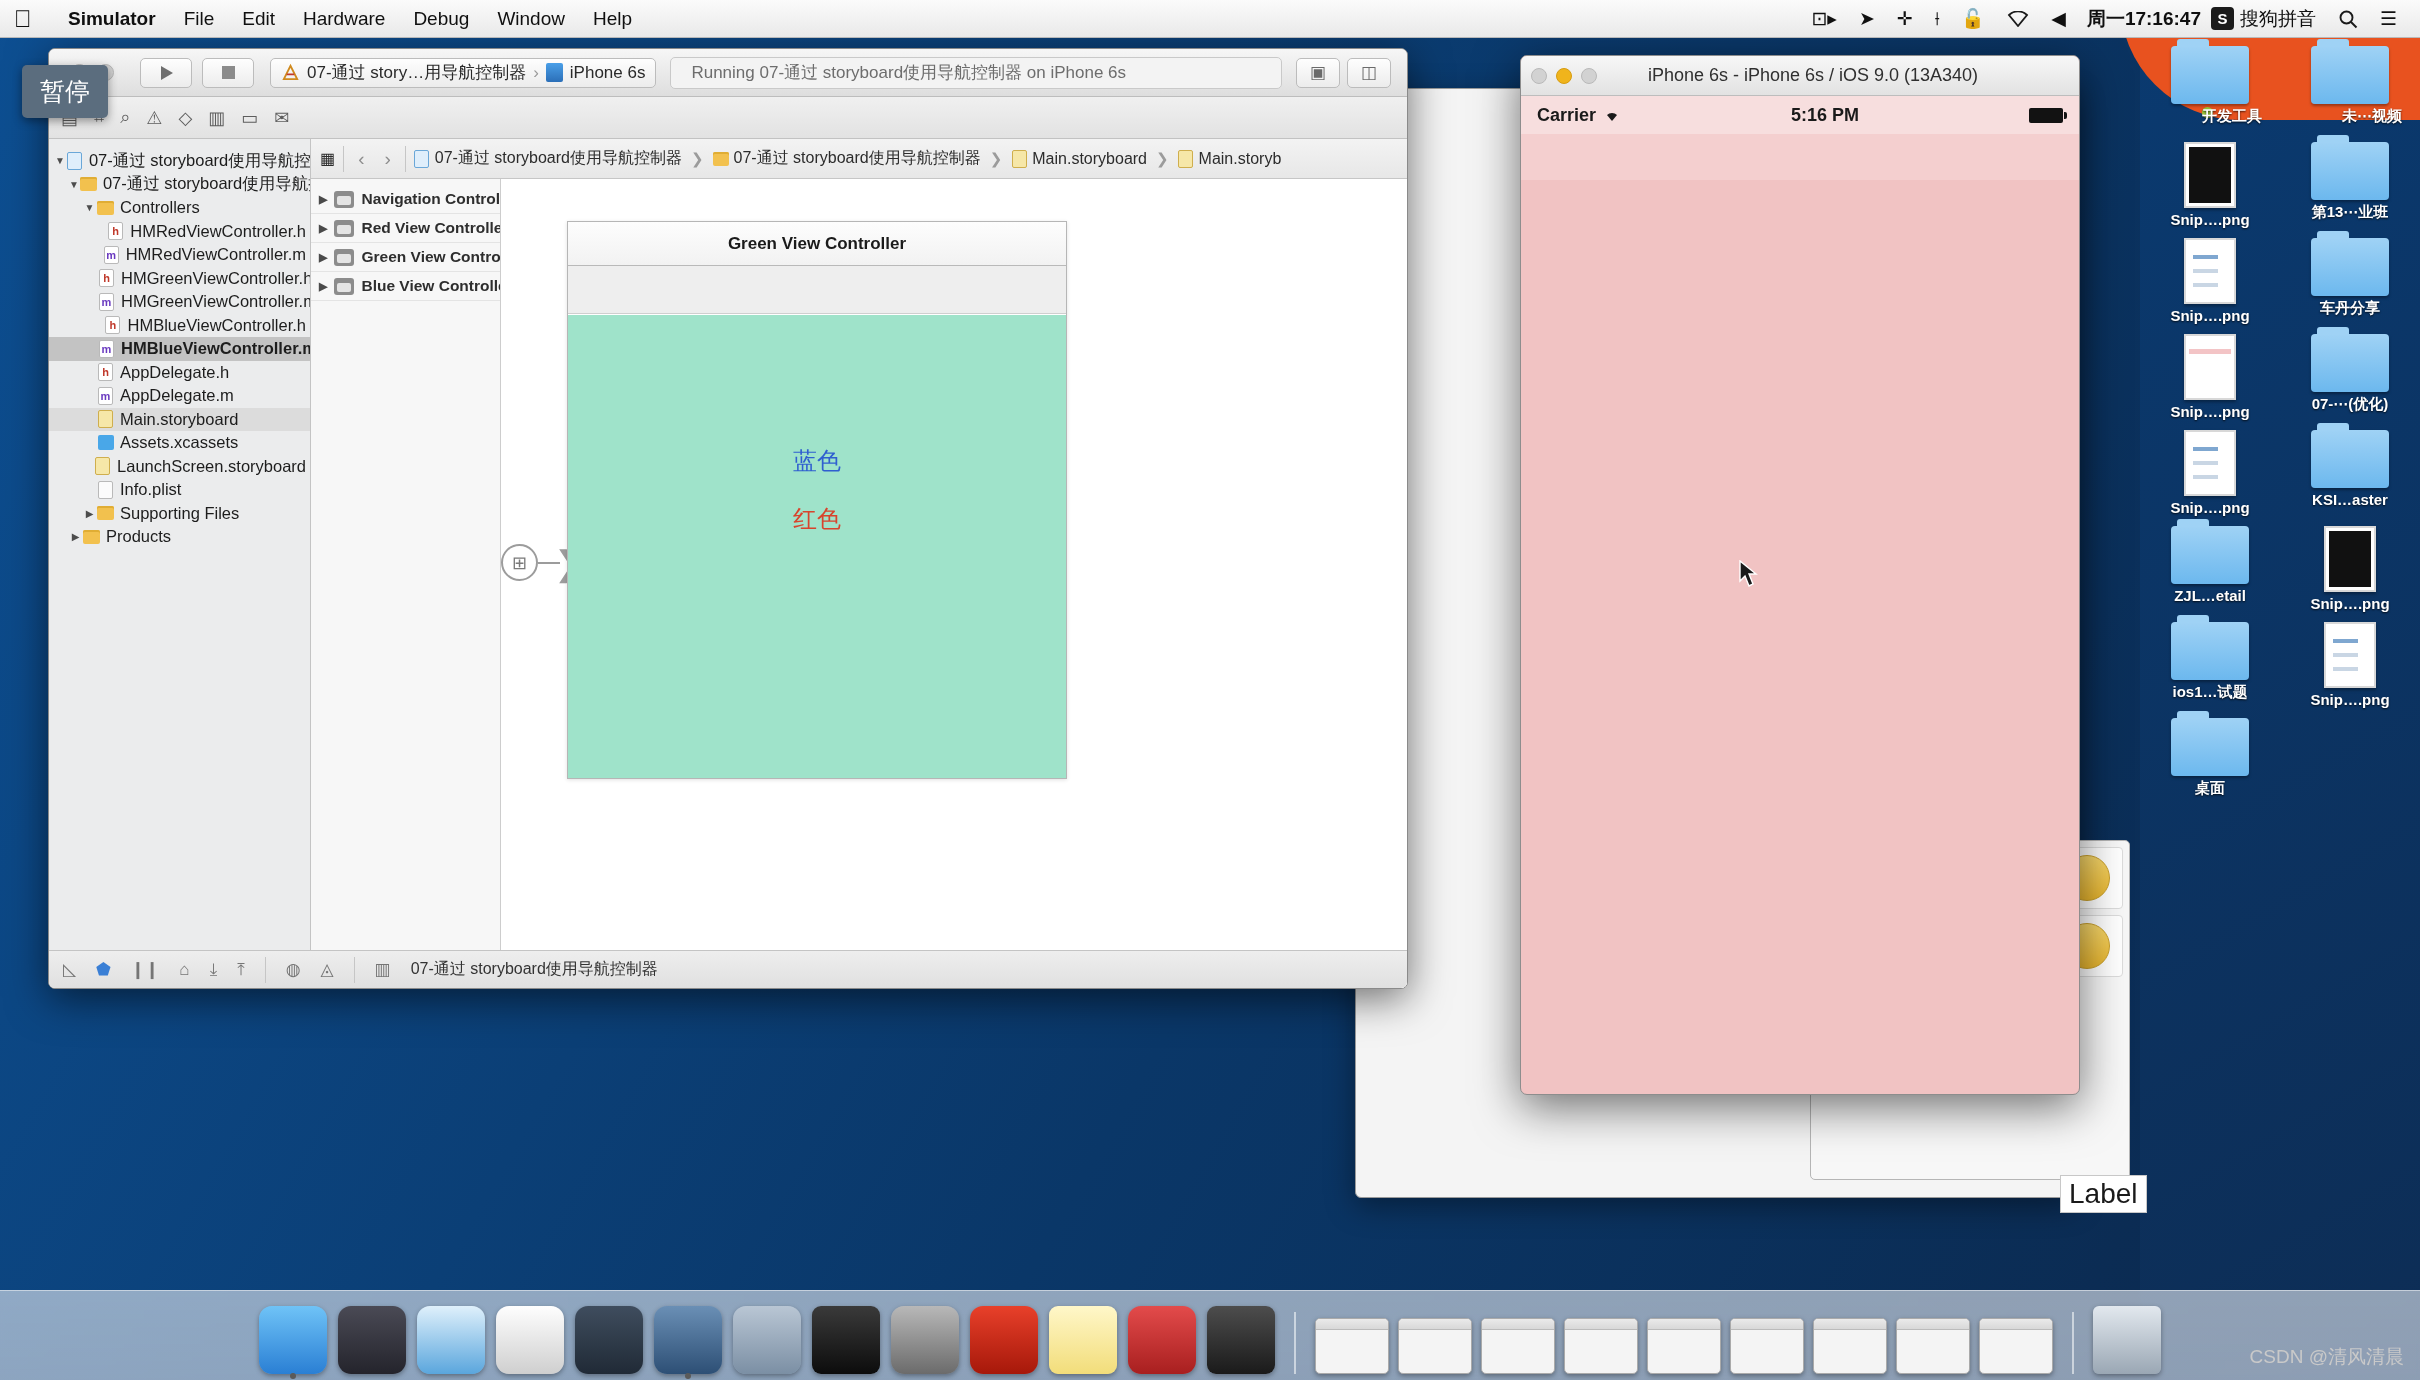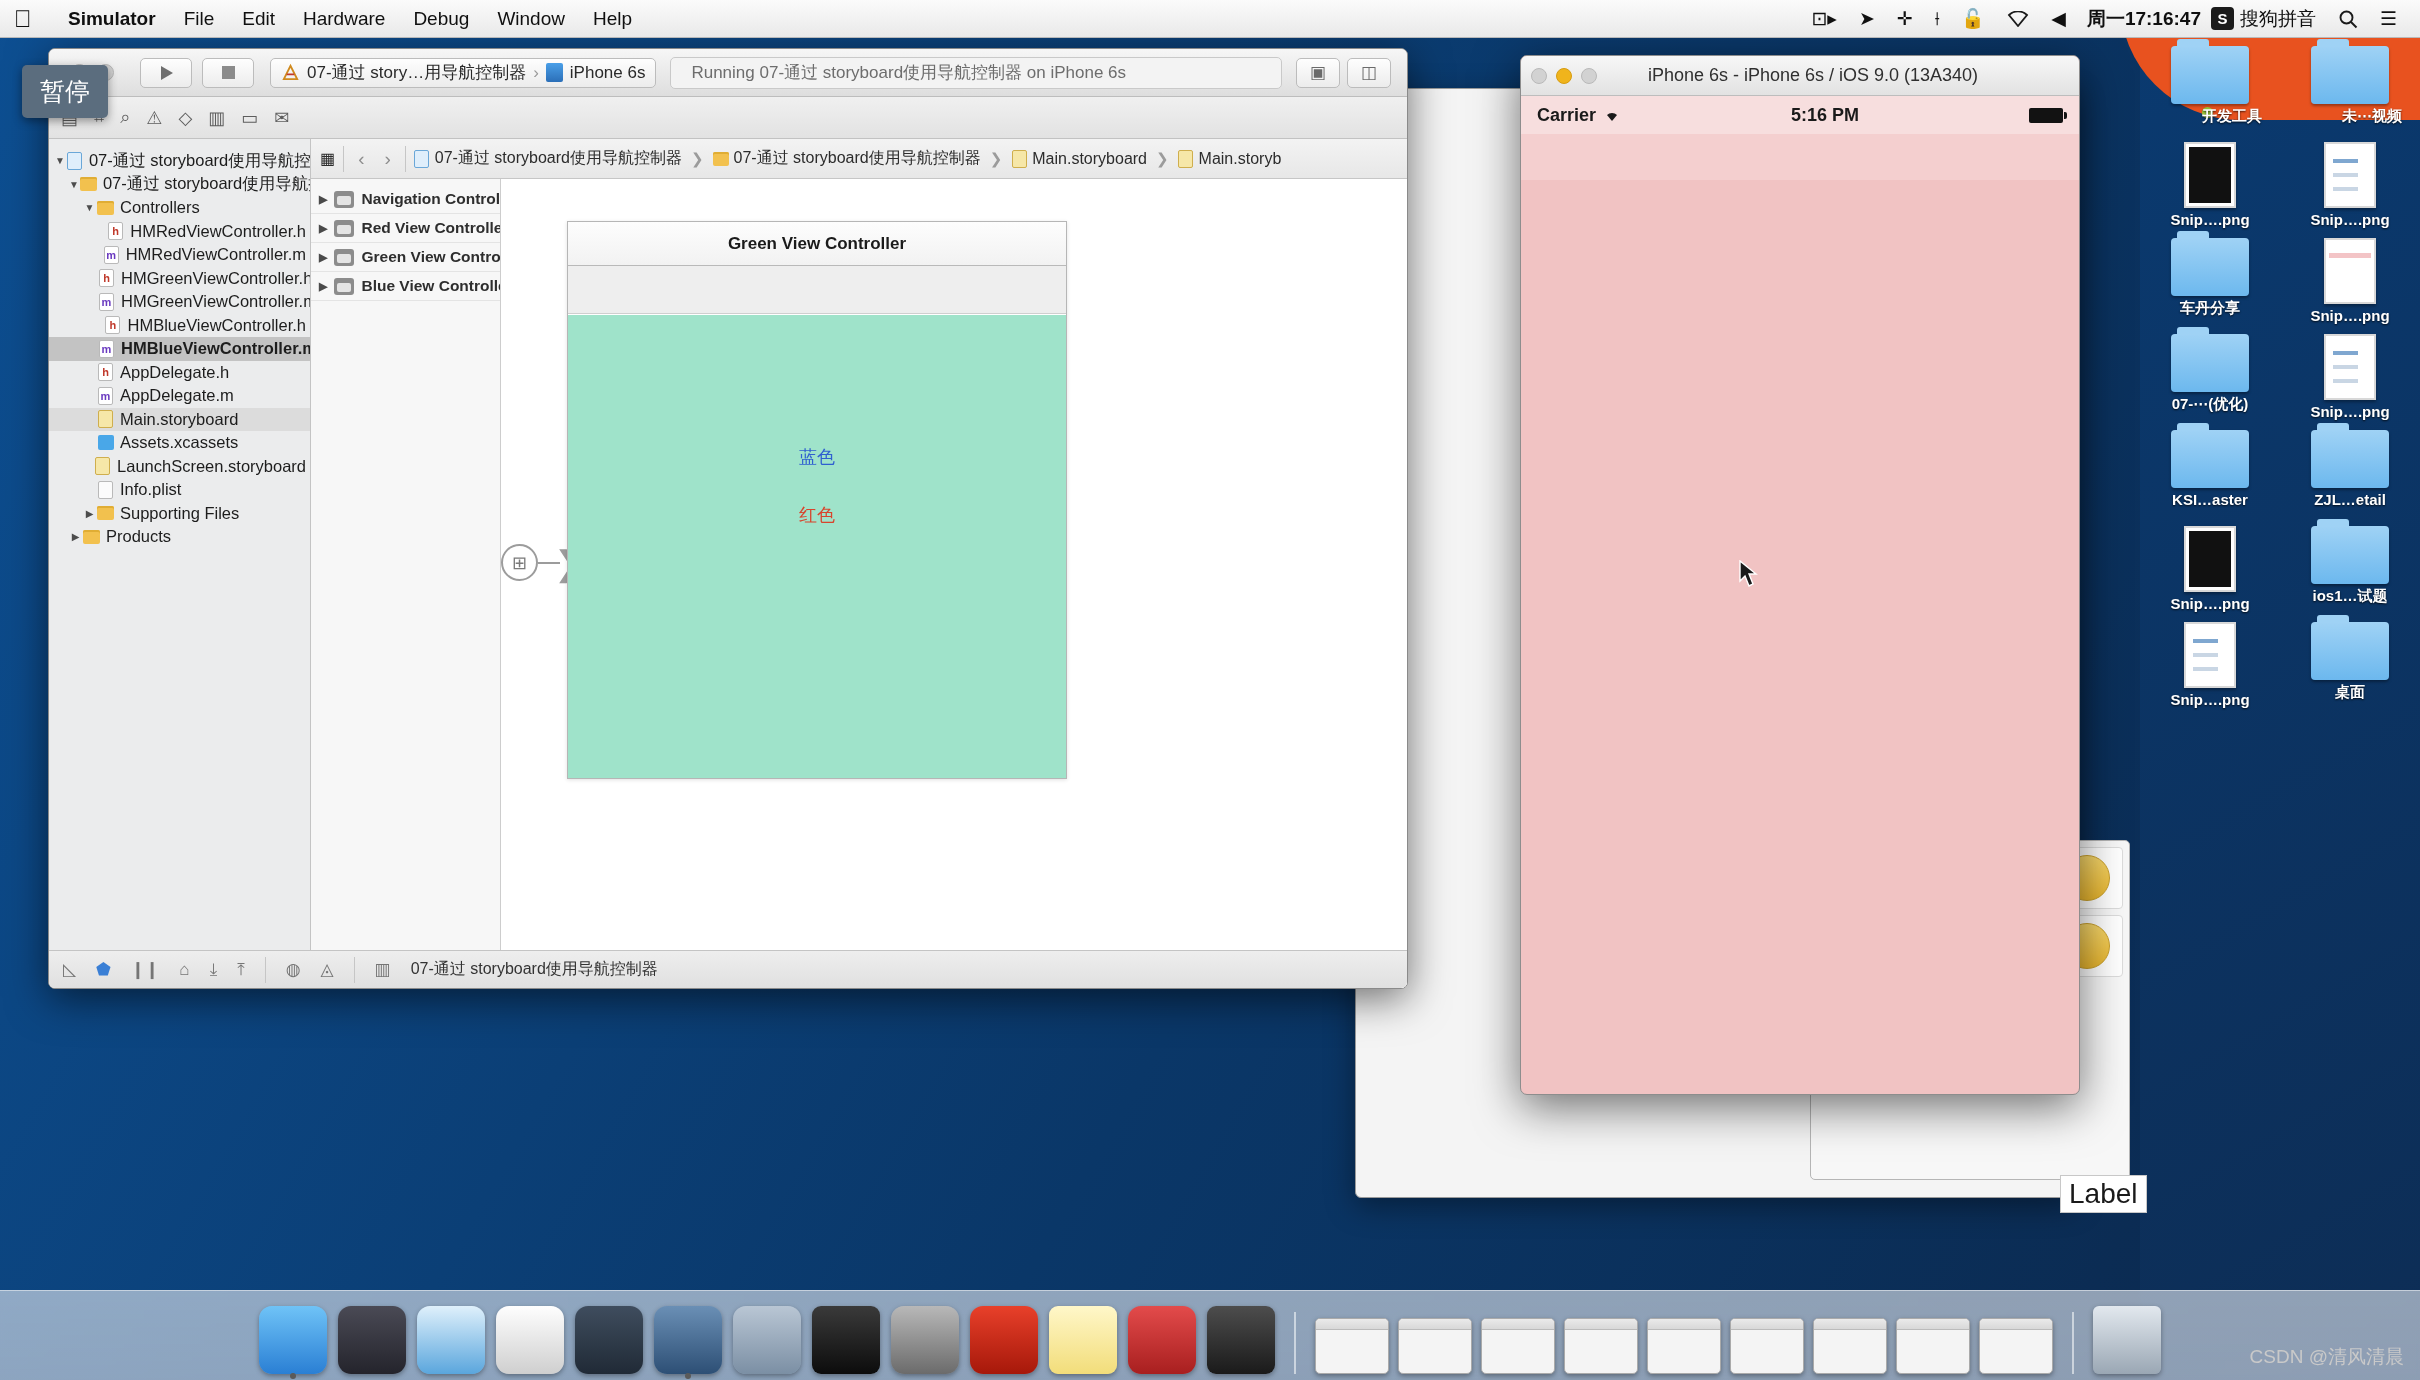--- a/index.html
+++ b/index.html
@@ -132,21 +132,21 @@
   }
   .scene .navbar{
     height:44px;background:linear-gradient(#fdfdfd,#f2f2f2);border-bottom:1px solid #b9b9b9;
     display:flex;align-items:center;justify-content:center;font-weight:bold;font-size:17px;color:#1b1b1b;
   }
   .scene .navgap{height:48px;background:#eeeeee;border-bottom:1px solid #cfcfcf;}
   .scene .green{
     position:absolute;left:0;right:0;top:93px;bottom:0;background:#9fe3ca;
     display:flex;flex-direction:column;align-items:center;
   }
-  .scene .lnk{font-size:18px;position:absolute;left:50%;transform:translateX(-50%);white-space:nowrap;}
+  .scene .lnk{font-size:24px;position:absolute;left:50%;transform:translateX(-50%);white-space:nowrap;}
   .scene .lnk.blue{color:#2f5fd0;top:130px;}
   .scene .lnk.red{color:#d8442c;top:188px;}
   .segue{
     position:absolute;left:0;top:365px;display:flex;align-items:center;color:#9c9c9c;
   }
   .segue .circ{width:37px;height:37px;border:2px solid #9c9c9c;border-radius:50%;display:flex;align-items:center;justify-content:center;font-size:18px;color:#7a7a7a;background:#fff;}
   .segue .bar{width:22px;height:2px;background:#9c9c9c;}
   .segue .arrow{font-size:34px;line-height:1;margin-left:-6px;color:#9c9c9c;}
   .ed-bottom{
     height:40px;background:linear-gradient(#fafafa,#efefef);border-top:1px solid #c8c8c8;
@@ -283,20 +283,26 @@
         <span class="tag" style="background:#e8521f">未⋯视频</span>
         <span></span>
       </div>
     </div>
     <div class="dcell">
       <div class="png-ic">
         <div class="inner "></div>
       </div>
       <div class="lab">
         <span>Snip….png</span>
+      </div>
+    </div>
+    <div class="dcell">
+      <div class="folder-ic"></div>
+      <div class="lab">
+        <span>第13⋯业班</span>
       </div>
     </div>
     <div class="dcell">
       <div class="png-ic">
         <div class="inner doc"></div>
       </div>
       <div class="lab">
         <span>Snip….png</span>
       </div>
     </div>

